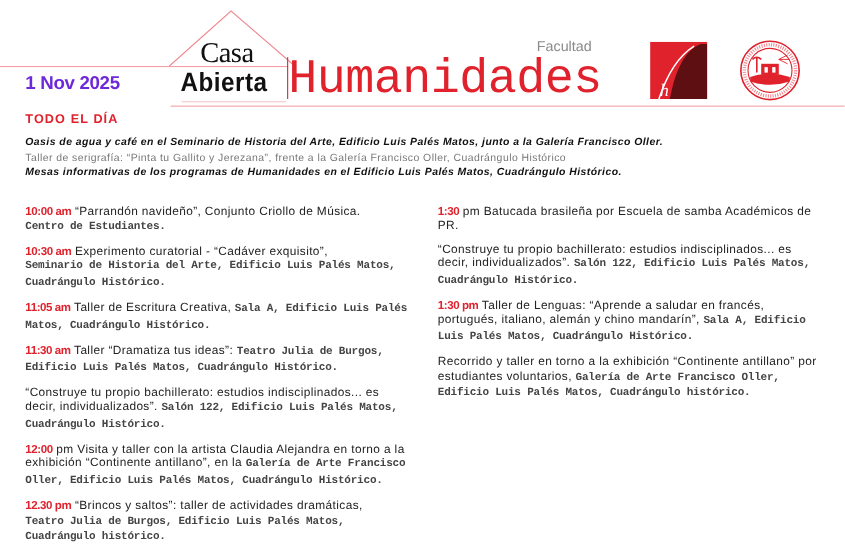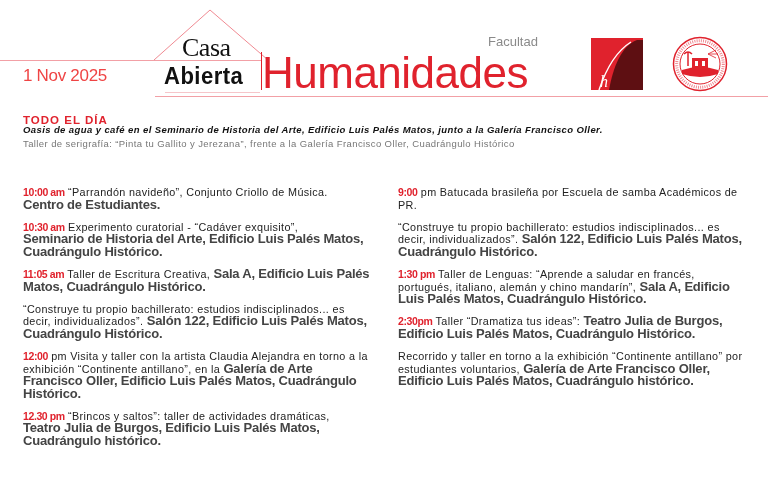--- a/index.html
+++ b/index.html
@@ -6,41 +6,41 @@
   html, body { width: 768px; height: 497px; background: #ffffff; overflow: hidden; }
   body { position: relative; font-family: "Liberation Sans", sans-serif; color: #1a1a1a; }
 
   .header { position: absolute; left: 0; top: 0; width: 768px; height: 100px; }
   .hline-top { position: absolute; left: 0; top: 60px; width: 262px; height: 1px; background: #f2a0a6; }
   .hline-bottom { position: absolute; left: 155px; top: 96px; width: 613px; height: 1px; background: #f2a0a6; }
   .hline-bottom2 { position: absolute; left: 165px; top: 92px; width: 95px; height: 1px; background: #f6c6ca; }
   .roof { position: absolute; left: 150px; top: 8px; }
   .vbar { position: absolute; left: 261px; top: 52px; width: 1px; height: 38px; background: #e0222d; }
 
-  .date { position: absolute; left: 23px; top: 66px; font-size: 17px; font-weight: normal; letter-spacing: -0.3px; color: #ef4444; }
+  .date { position: absolute; left: 23px; top: 66px; font-size: 17px; font-weight: bold; letter-spacing: -0.3px; color: #6d28d9; }
   .casa { position: absolute; left: 182px; top: 33px; font-family: "Liberation Serif", serif; font-size: 26px; color: #111; letter-spacing: -0.5px; }
   .abierta { position: absolute; left: 164px; top: 62px; font-size: 24px; font-weight: bold; color: #111; letter-spacing: 0.5px; transform: scaleX(0.92); transform-origin: left; }
-  .humanidades { position: absolute; left: 262px; top: 48px; font-size: 44px; font-weight: normal; color: #e0222d; letter-spacing: -0.5px; }
+  .humanidades { position: absolute; left: 262px; top: 48px; font-size: 44px; font-weight: normal; color: #e0222d; letter-spacing: -0.5px; font-family: Liberation Mono, monospace; }
   .facultad { position: absolute; left: 488px; top: 34px; font-size: 13px; color: #8a8a8a; }
 
   .logo-h { position: absolute; left: 591px; top: 38px; width: 52px; height: 52px; }
   .seal { position: absolute; left: 672px; top: 36px; width: 56px; height: 56px; }
 
-  .todo { position: absolute; left: 23px; top: 114px; font-size: 11.5px; font-weight: bold; color: #e0222d; letter-spacing: 1px; }
+  .todo { position: absolute; left: 23px; top: 103px; font-size: 11.5px; font-weight: bold; color: #e0222d; letter-spacing: 1px; }
   .allday { position: absolute; left: 23px; top: 123px; font-size: 9.5px; line-height: 13.5px; letter-spacing: 0.4px; }
   .allday div { white-space: nowrap; }
   .allday .b { font-weight: bold; color: #111; font-style: italic; }
   .allday .g { color: #777; }
 
   .col { position: absolute; top: 186px; width: 350px; }
   .col.left { left: 23px; }
   .col.right { left: 398px; }
   .ev { font-size: 10.8px; line-height: 12.6px; color: #222; margin-bottom: 9.5px; letter-spacing: 0.35px; }
   .ev .t { color: #e0222d; font-weight: bold; letter-spacing: -0.4px; font-size: 10.5px; }
-  .ev .loc { font-weight: bold; font-size: 13px; color: #444; letter-spacing: -0.2px; }
+  .ev .loc { font-weight: bold; font-size: 10px; color: #444; letter-spacing: -0.2px; font-family: Liberation Mono, monospace; }
 </style>
 </head>
 <body>
 
 <div class="header">
   <div class="hline-top"></div>
   <svg class="roof" width="125" height="56" viewBox="0 0 125 56">
     <polyline points="4,52 60,2 118,52" fill="none" stroke="#f08a92" stroke-width="1"></polyline>
   </svg>
   <div class="hline-bottom2"></div>
@@ -70,30 +70,31 @@
     <rect x="30" y="25" width="3" height="5" fill="#fff"></rect>
     <path d="M16,30 L16,16 M12,18 Q16,14 20,18" stroke="#e0222d" stroke-width="1.5" fill="none"></path>
     <path d="M36,18 L44,14 M36,18 L46,18 M36,18 L44,22" stroke="#e0222d" stroke-width="0.8"></path>
   </svg>
 </div>
 
 <div class="todo">TODO EL DÍA</div>
 <div class="allday">
   <div class="b">Oasis de agua y café en el Seminario de Historia del Arte, Edificio Luis Palés Matos, junto a la Galería Francisco Oller.</div>
   <div class="g">Taller de serigrafía: “Pinta tu Gallito y Jerezana”, frente a la Galería Francisco Oller, Cuadrángulo Histórico</div>
+  <div class="b">Mesas informativas de los programas de Humanidades en el Edificio Luis Palés Matos, Cuadrángulo Histórico.</div>
 </div>
 
 <div class="col left">
   <div class="ev"><span class="t">10:00 am</span><span> “Parrandón navideño”, Conjunto Criollo de Música.</span><br><span class="loc">Centro de Estudiantes.</span></div>
   <div class="ev"><span class="t">10:30 am</span><span> Experimento curatorial - “Cadáver exquisito”,</span><br><span class="loc">Seminario de Historia del Arte, Edificio Luis Palés Matos, Cuadrángulo Histórico.</span></div>
   <div class="ev"><span class="t">11:05 am</span><span> Taller de Escritura Creativa, </span><span class="loc">Sala A, Edificio Luis Palés Matos, Cuadrángulo Histórico.</span></div>
+  <div class="ev"><span class="t">11:30 am</span><span> Taller “Dramatiza tus ideas”: </span><span class="loc">Teatro Julia de Burgos, Edificio Luis Palés Matos, Cuadrángulo Histórico.</span></div>
   <div class="ev"><span>“Construye tu propio bachillerato: estudios indisciplinados... es decir, individualizados”. </span><span class="loc">Salón 122, Edificio Luis Palés Matos, Cuadrángulo Histórico.</span></div>
   <div class="ev"><span class="t">12:00</span><span> pm Visita y taller con la artista Claudia Alejandra en torno a la exhibición “Continente antillano”, en la </span><span class="loc">Galería de Arte Francisco Oller, Edificio Luis Palés Matos, Cuadrángulo Histórico.</span></div>
   <div class="ev"><span class="t">12.30 pm</span><span> “Brincos y saltos”: taller de actividades dramáticas,</span><br><span class="loc">Teatro Julia de Burgos, Edificio Luis Palés Matos, Cuadrángulo histórico.</span></div>
 </div>
 
 <div class="col right">
-  <div class="ev"><span class="t">9:00</span><span> pm Batucada brasileña por Escuela de samba Académicos de PR.</span><br></div>
+  <div class="ev"><span class="t">1:30</span><span> pm Batucada brasileña por Escuela de samba Académicos de PR.</span><br></div>
   <div class="ev"><span>“Construye tu propio bachillerato: estudios indisciplinados... es decir, individualizados”.  </span><span class="loc">Salón 122, Edificio Luis Palés Matos, Cuadrángulo Histórico.</span></div>
   <div class="ev"><span class="t">1:30 pm</span><span>  Taller de Lenguas: “Aprende a saludar en francés, portugués, italiano, alemán y chino mandarín”, </span><span class="loc">Sala A, Edificio Luis Palés Matos, Cuadrángulo Histórico.</span></div>
-  <div class="ev"><span class="t">2:30pm</span><span> Taller “Dramatiza tus ideas”: </span><span class="loc">Teatro Julia de Burgos, Edificio Luis Palés Matos, Cuadrángulo Histórico.</span></div>
   <div class="ev"><span>Recorrido y taller en torno a la exhibición “Continente antillano” por estudiantes voluntarios, </span><span class="loc">Galería de Arte Francisco Oller, Edificio Luis Palés Matos, Cuadrángulo histórico.</span></div>
 </div>
 
 </body></html>

